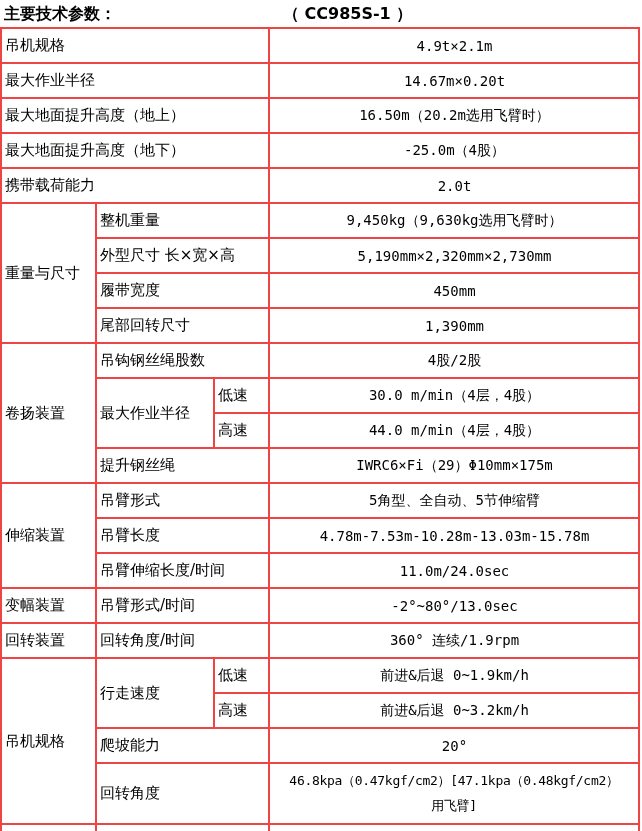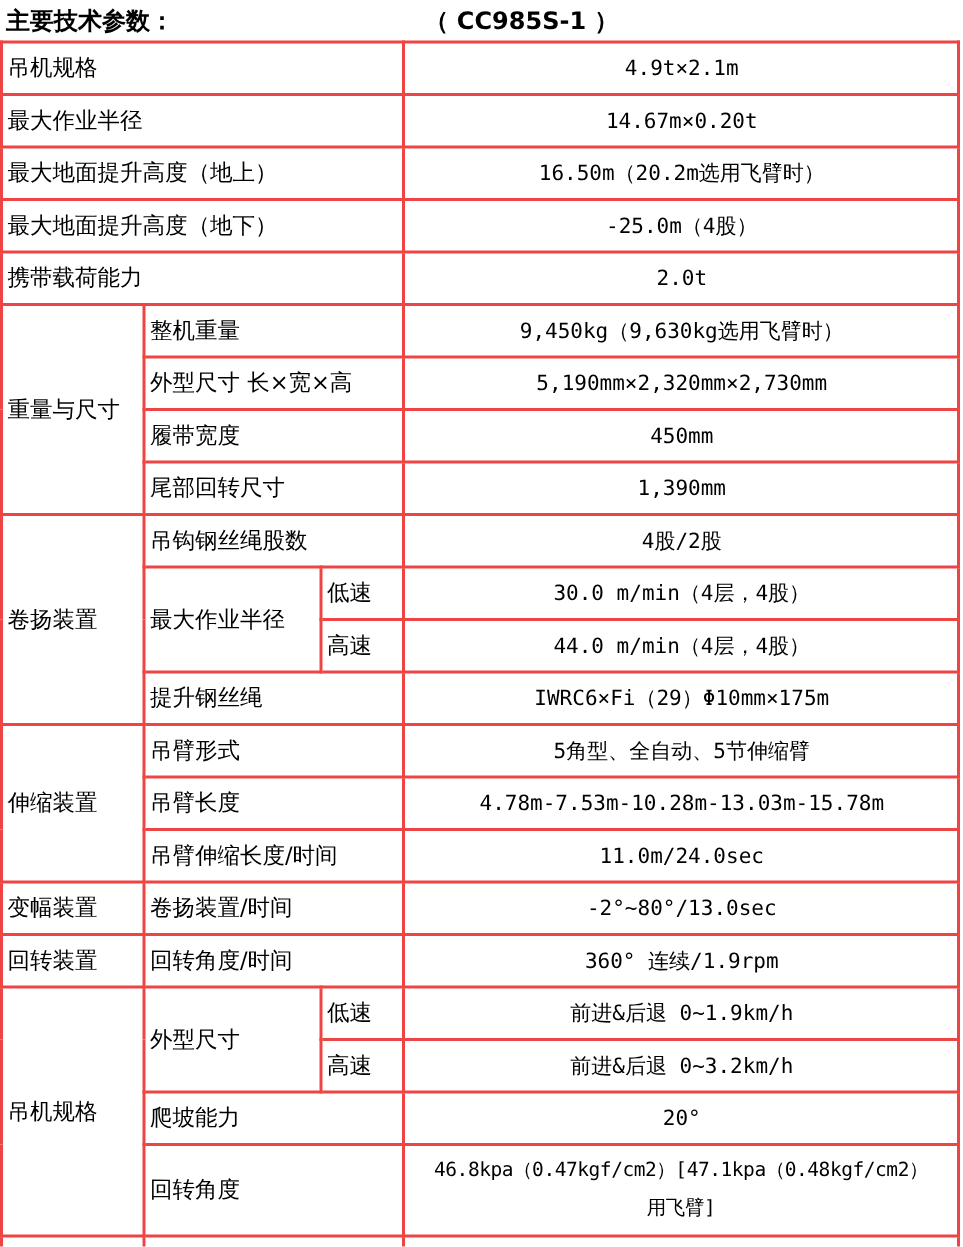--- a/index.html
+++ b/index.html
@@ -151,33 +151,33 @@
         <td colspan="2" class="lab">吊臂长度</td>
         <td class="val">4.78m-7.53m-10.28m-13.03m-15.78m</td>
       </tr>
       <tr>
         <td colspan="2" class="lab">吊臂伸缩长度/时间</td>
         <td class="val">11.0m/24.0sec</td>
       </tr>
 
       <tr>
         <td class="group">变幅装置</td>
-        <td colspan="2" class="lab">卷扬装置/时间</td>
+        <td colspan="2" class="lab">吊臂形式/时间</td>
         <td class="val">-2°~80°/13.0sec</td>
       </tr>
 
       <tr>
         <td class="group">回转装置</td>
         <td colspan="2" class="lab">回转角度/时间</td>
         <td class="val">360° 连续/1.9rpm</td>
       </tr>
 
       <tr>
         <td rowspan="4" class="group">吊机规格</td>
-        <td rowspan="2" class="lab">外型尺寸</td>
+        <td rowspan="2" class="lab">行走速度</td>
         <td class="speed">低速</td>
         <td class="val">前进&amp;后退 0~1.9km/h</td>
       </tr>
       <tr>
         <td class="speed">高速</td>
         <td class="val">前进&amp;后退 0~3.2km/h</td>
       </tr>
       <tr>
         <td colspan="2" class="lab">爬坡能力</td>
         <td class="val">20°</td>

